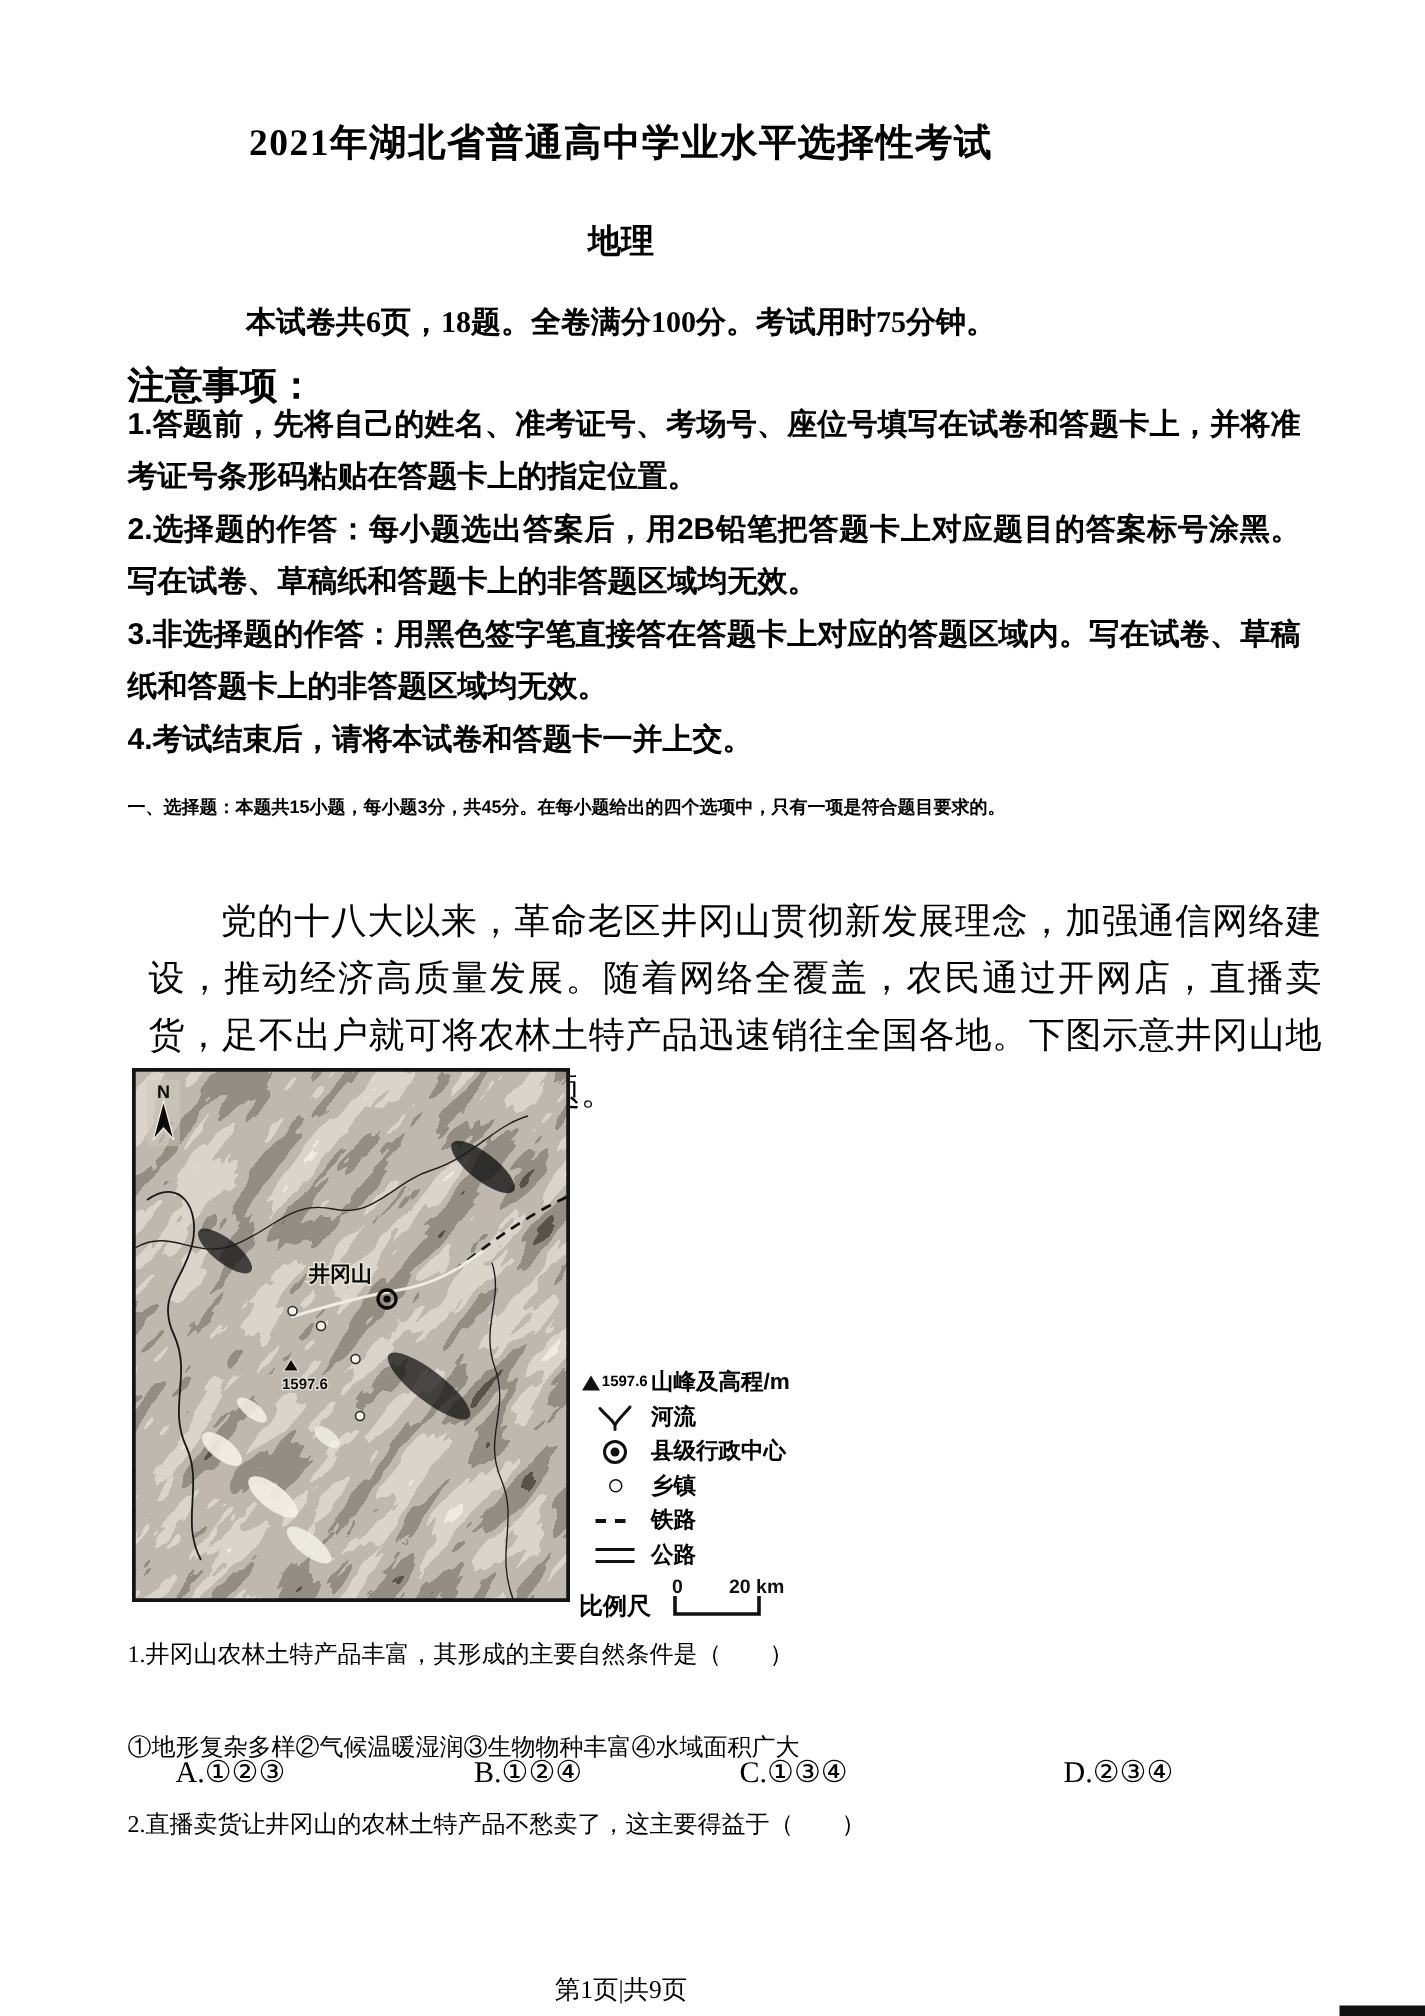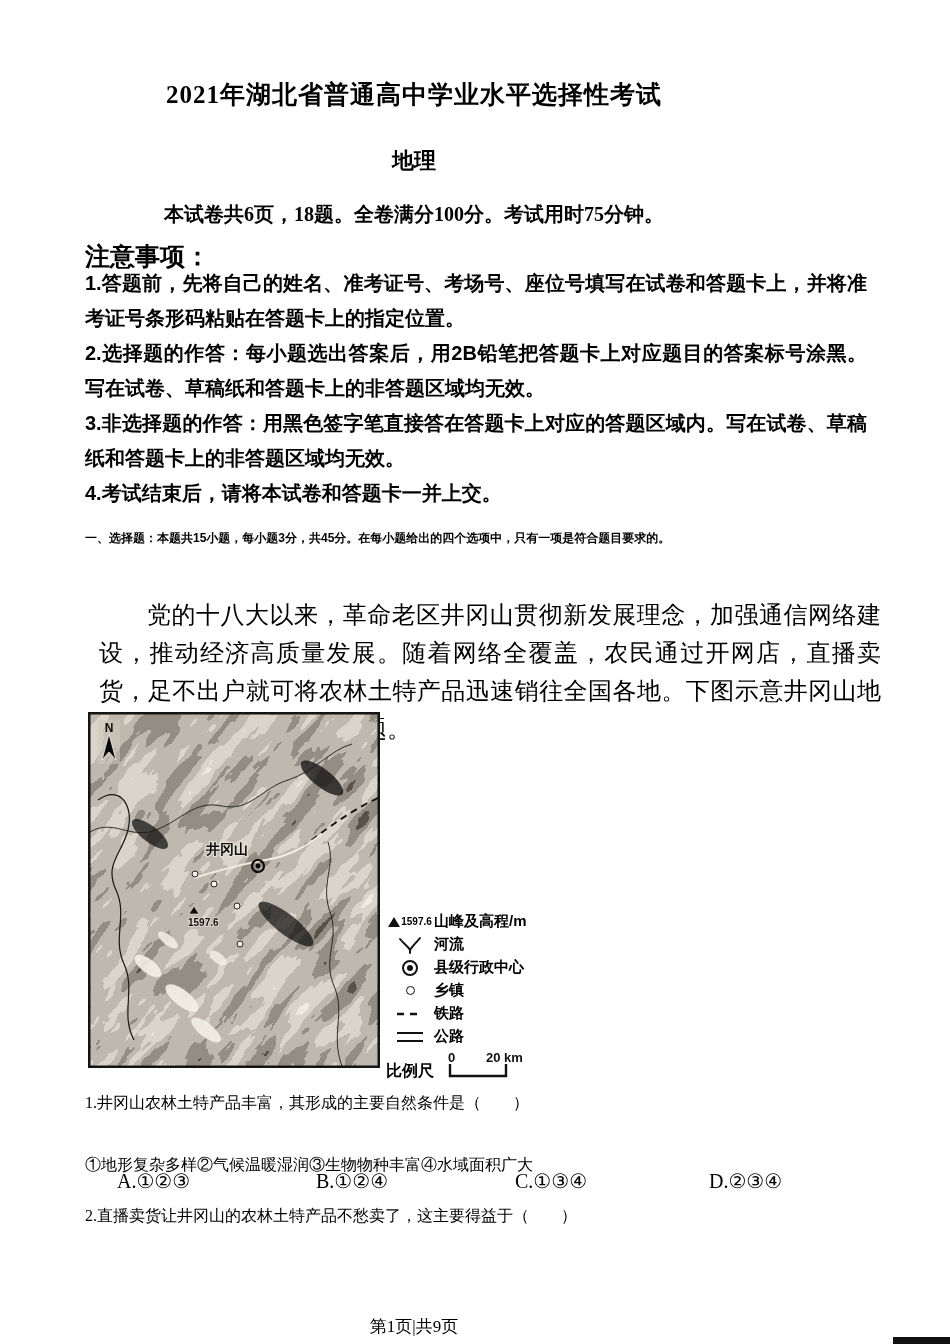--- a/index.html
+++ b/index.html
@@ -36,21 +36,21 @@
   .county-inner{width:6px;height:6px;background:#111;border-radius:50%;}
   .town-dot{width:7px;height:7px;border:1.6px solid #111;border-radius:50%;}
   .road-lines{width:26px;height:6px;border-top:2px solid #111;border-bottom:2px solid #111;}
   .scale-row{display:flex;align-items:flex-end;height:32px;margin-top:2px;}
   .scale-label{font-size:16px;font-weight:bold;margin-right:4px;}
   .q{left:85px;width:800px;font-size:16px;}
   .q1-stem{top:1093px;}
   .q1-numbered{top:1155px;}
   .choices{top:1169px;left:85px;width:800px;height:28px;font-size:20px;margin-left:32px;}
   .choice{position:absolute;top:0;white-space:nowrap;}
-  .c0{left:0;}.c1{left:199px;}.c2{left:398px;}.c3{left:592px;}
+  .c0{left:0;}.c1{left:199px;}.c2{left:376px;}.c3{left:592px;}
   .q2-stem{top:1206px;}
   .footer{top:1315px;font-size:17px;}
   .corner-bar{left:893px;top:1337px;width:57px;height:7px;background:#111;}
 </style>
 </head>
 <body>
 
 <div class="abs center title">2021年湖北省普通高中学业水平选择性考试</div>
 <div class="abs center subject">地理</div>
 <div class="abs center info">本试卷共6页，18题。全卷满分100分。考试用时75分钟。</div>

